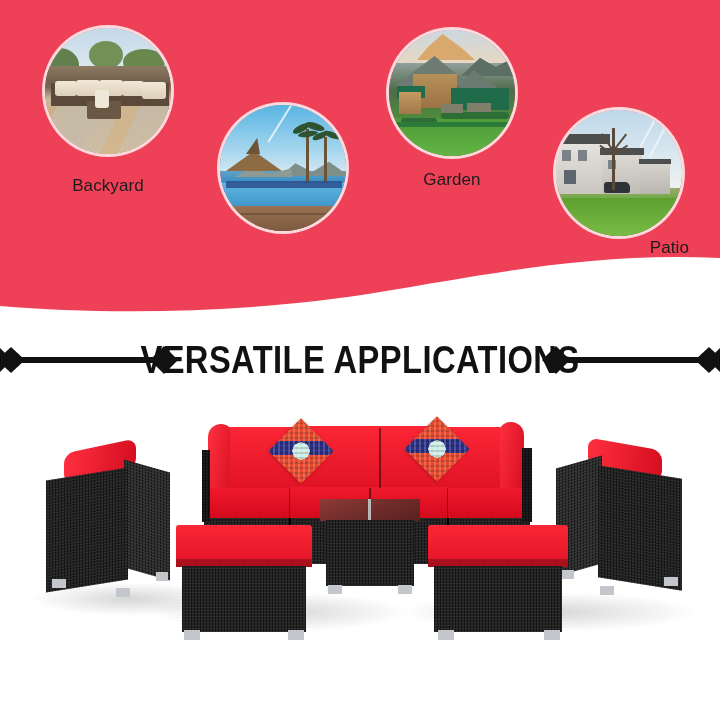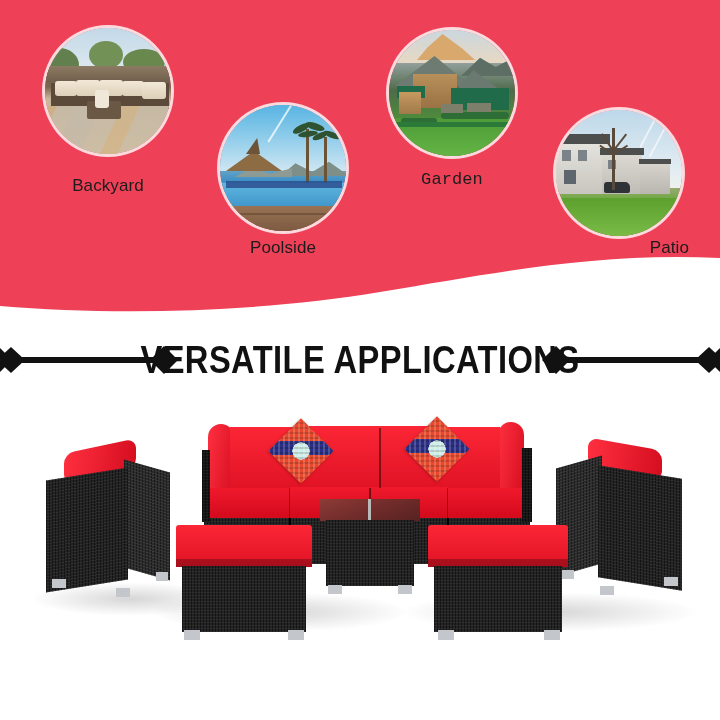--- a/index.html
+++ b/index.html
@@ -206,42 +206,41 @@
       <div class="pl-frond" style="left:103px; top:27px; width:18px; height:6px; transform:rotate(22deg);"></div>
 
       <div class="pl-thatch" style="left:6px; top:46px; width:56px; height:20px; clip-path:polygon(50% 0,100% 100%,0 100%); background:#8d6c44;"></div>
       <div class="pl-thatch" style="left:26px; top:33px; width:14px; height:16px; background:#6d5436; clip-path:polygon(80% 0,100% 100%,0 100%);"></div>
       <div class="pl-water" style="left:0; top:62%; width:100%; height:20%;"></div>
       <div class="pl-rail" style="left:6px; top:60%; width:116px; height:7px; opacity:.85;"></div>
       <div class="pl-deck" style="left:0; top:80%; width:100%; height:20%;"></div>
       <div style="position:absolute; left:0; top:86%; width:100%; height:2px; background:rgba(0,0,0,.2);"></div>
     </div>
   </div>
-  <div class="cap" style="left:213px; top:238px; width:140px;">Poolside</div>
 
   <div class="circle" style="left:389px; top:30px; width:126px; height:126px;">
     <div class="ph p-garden">
       <div class="gd-sky"></div>
       <div class="gd-peak" style="left:28px; top:4px; width:58px; height:26px; clip-path:polygon(44% 0,78% 56%,100% 100%,0 100%,18% 52%);"></div>
       <div class="gd-mtn" style="left:72px; top:22px; width:56px; height:24px; clip-path:polygon(0 100%,34% 24%,62% 62%,100% 16%,100% 100%);"></div>
       <div class="gd-roof" style="left:6px; top:26px; width:76px; height:30px; clip-path:polygon(52% 0,100% 100%,0 100%);"></div>
       <div class="gd-wood" style="left:24px; top:44px; width:44px; height:34px;"></div>
       <div class="gd-green" style="left:8px; top:56px; width:28px; height:12px;"></div>
       <div class="gd-wood" style="left:10px; top:62px; width:22px; height:22px; background:linear-gradient(#c59a60,#a07a4a);"></div>
       <div class="gd-roof" style="left:66px; top:40px; width:48px; height:22px; clip-path:polygon(38% 0,100% 100%,0 100%); background:#6a7a70;"></div>
       <div class="gd-green" style="left:62px; top:58px; width:58px; height:22px;"></div>
       <div class="gd-lawn"></div>
       <div class="gd-hedge" style="left:52px; top:82px; width:68px; height:7px;"></div>
       <div class="gd-hedge" style="left:12px; top:88px; width:36px; height:6px;"></div>
       <div class="gd-bench" style="left:52px; top:74px; width:22px; height:9px;"></div>
       <div class="gd-bench" style="left:78px; top:73px; width:24px; height:9px;"></div>
       <div class="gd-hedge" style="left:0; top:92px; width:126px; height:5px; background:#2b7a3a;"></div>
     </div>
   </div>
-  <div class="cap" style="left:382px; top:170px; width:140px;font-family:Liberation Mono, monospace;">Garden</div>
+  <div class="cap" style="left:382px; top:170px; width:140px;">Garden</div>
 
   <div class="circle" style="left:556px; top:110px; width:126px; height:126px;">
     <div class="ph p-patio">
       <div class="pt-sky"></div>
       <div class="pt-streak" style="left:72px; top:16px; width:46px; height:2px;"></div>
       <div class="pt-streak" style="left:84px; top:30px; width:36px; height:2px;"></div>
       <div class="pt-house" style="left:-4px; top:30px; width:56px; height:54px;"></div>
       <div class="pt-roof" style="left:-4px; top:24px; width:58px; height:10px; clip-path:polygon(14% 0,100% 0,100% 100%,0 100%);"></div>
       <div class="pt-win" style="left:6px; top:40px; width:9px; height:11px;"></div>
       <div class="pt-win" style="left:22px; top:40px; width:9px; height:11px;"></div>

